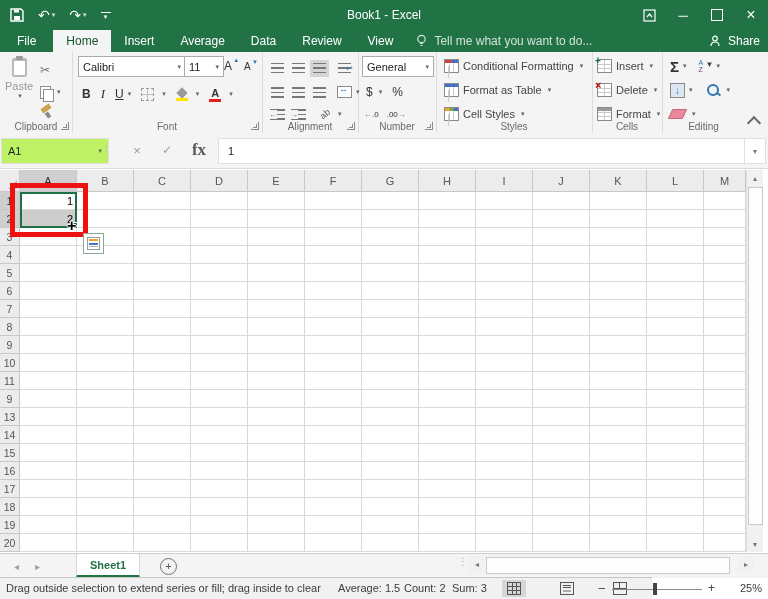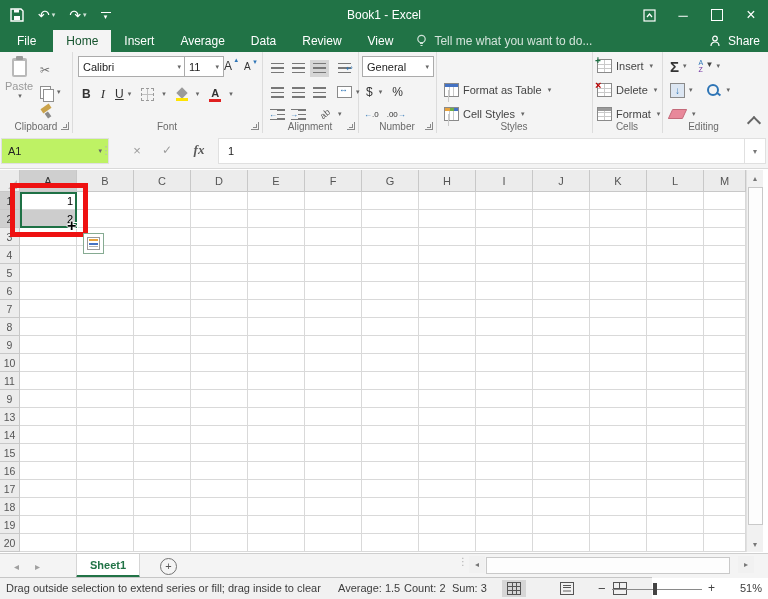--- a/index.html
+++ b/index.html
@@ -106,21 +106,21 @@
   .fillbox{width:13px;height:13px;border:1px solid #8a8a8a;background:#dce6f2;color:#2e75b6;font-size:10px;font-weight:bold;display:flex;align-items:center;justify-content:center}
   .mag{width:8px;height:8px;border:2px solid #2e75b6;border-radius:50%;position:relative}
   .mag:after{content:"";position:absolute;left:7px;top:7px;width:5px;height:2px;background:#2e75b6;transform:rotate(40deg)}
   .eraser{width:13px;height:8px;background:#e8889a;border:1px solid #c46a7a;transform:skewX(-25deg);border-radius:1px}
   .chev-up{width:8px;height:8px;border-left:2px solid #666;border-top:2px solid #666;transform:rotate(45deg)}
 
   
   .fbar{position:absolute;left:0;top:134px;width:768px;height:34px;background:#f4f4f4;border-bottom:1px solid #d9d9d9}
   .namebox{position:absolute;left:1px;top:4px;width:94px;height:24px;background:#bef264;border:1px solid #e0e0e0;display:flex;align-items:center;justify-content:space-between;padding:0 6px;color:#222}
   .fb-ico{position:absolute;top:4px;height:24px;display:flex;align-items:center;justify-content:center;color:#9b9b9b}
-  .fx{font-family:"Liberation Serif",serif;font-style:italic;font-weight:bold;color:#5a5a5a;font-size:13px}
+  .fx{font-family:"Liberation Serif",serif;font-weight:bold;color:#5a5a5a;font-size:17px}
   .fvalue{position:absolute;left:218px;top:4px;right:23px;height:24px;background:#fff;border:1px solid #e0e0e0;display:flex;align-items:center;padding-left:9px;color:#222}
   .fexpand{position:absolute;right:2px;top:4px;width:20px;height:24px;background:#fff;border:1px solid #e0e0e0;border-left:none;display:flex;align-items:center;justify-content:center;color:#777;font-size:8px}
 
   
   .gridwrap{position:absolute;left:0;top:170px;width:746px;height:382px;background:#fff}
   #sheet-grid{display:grid;grid-template-columns:20px repeat(12,57px) 42px;grid-template-rows:22px repeat(20,18px)}
   .gc{box-sizing:border-box}
   .corner{background:#ececec;border-right:1px solid #c8c8c8;border-bottom:1px solid #c8c8c8;position:relative}
   .tri{position:absolute;right:2px;bottom:2px;width:0;height:0;border-left:9px solid transparent;border-bottom:9px solid #bdbdbd}
   .ch{background:#ececec;border-right:1px solid #c8c8c8;border-bottom:1px solid #c8c8c8;display:flex;align-items:center;justify-content:center;color:#555}
@@ -338,20 +338,25 @@
       </div>
       <div class="rrow" style="left:6px;top:52px;gap:8px">
         <span class="decico"><span class="ar">←</span>.0</span>
         <span class="decico">.00<span class="ar">→</span></span>
       </div>
       <div class="glabel">Number</div>
       <div class="launcher"></div>
     </div>
 
     <div class="rgroup" style="left:436px;width:156px">
+      <div class="rrow" style="left:8px;top:4px">
+        <span class="tblico cf"></span>
+        <span>Conditional Formatting</span>
+        <span class="dd">▾</span>
+      </div>
       <div class="rrow" style="left:8px;top:28px">
         <span class="tblico ft"></span>
         <span>Format as Table</span>
         <span class="dd">▾</span>
       </div>
       <div class="rrow" style="left:8px;top:52px">
         <span class="tblico cs"></span>
         <span>Cell Styles</span>
         <span class="dd">▾</span>
       </div>
@@ -765,16 +770,16 @@
     <span class="vbtn" style="left:555px">
         <span class="v-layout"></span>
       </span>
     <span class="vbtn" style="left:608px;left:608px">
         <span class="v-break"></span>
       </span>
     <span class="zoomout">−</span>
     <span class="ztrack"></span>
     <span class="zhandle"></span>
     <span class="zoomin">+</span>
-    <span class="zoompct">51%</span>
+    <span class="zoompct">25%</span>
   </div>
 
 </div>
 
 </body></html>

